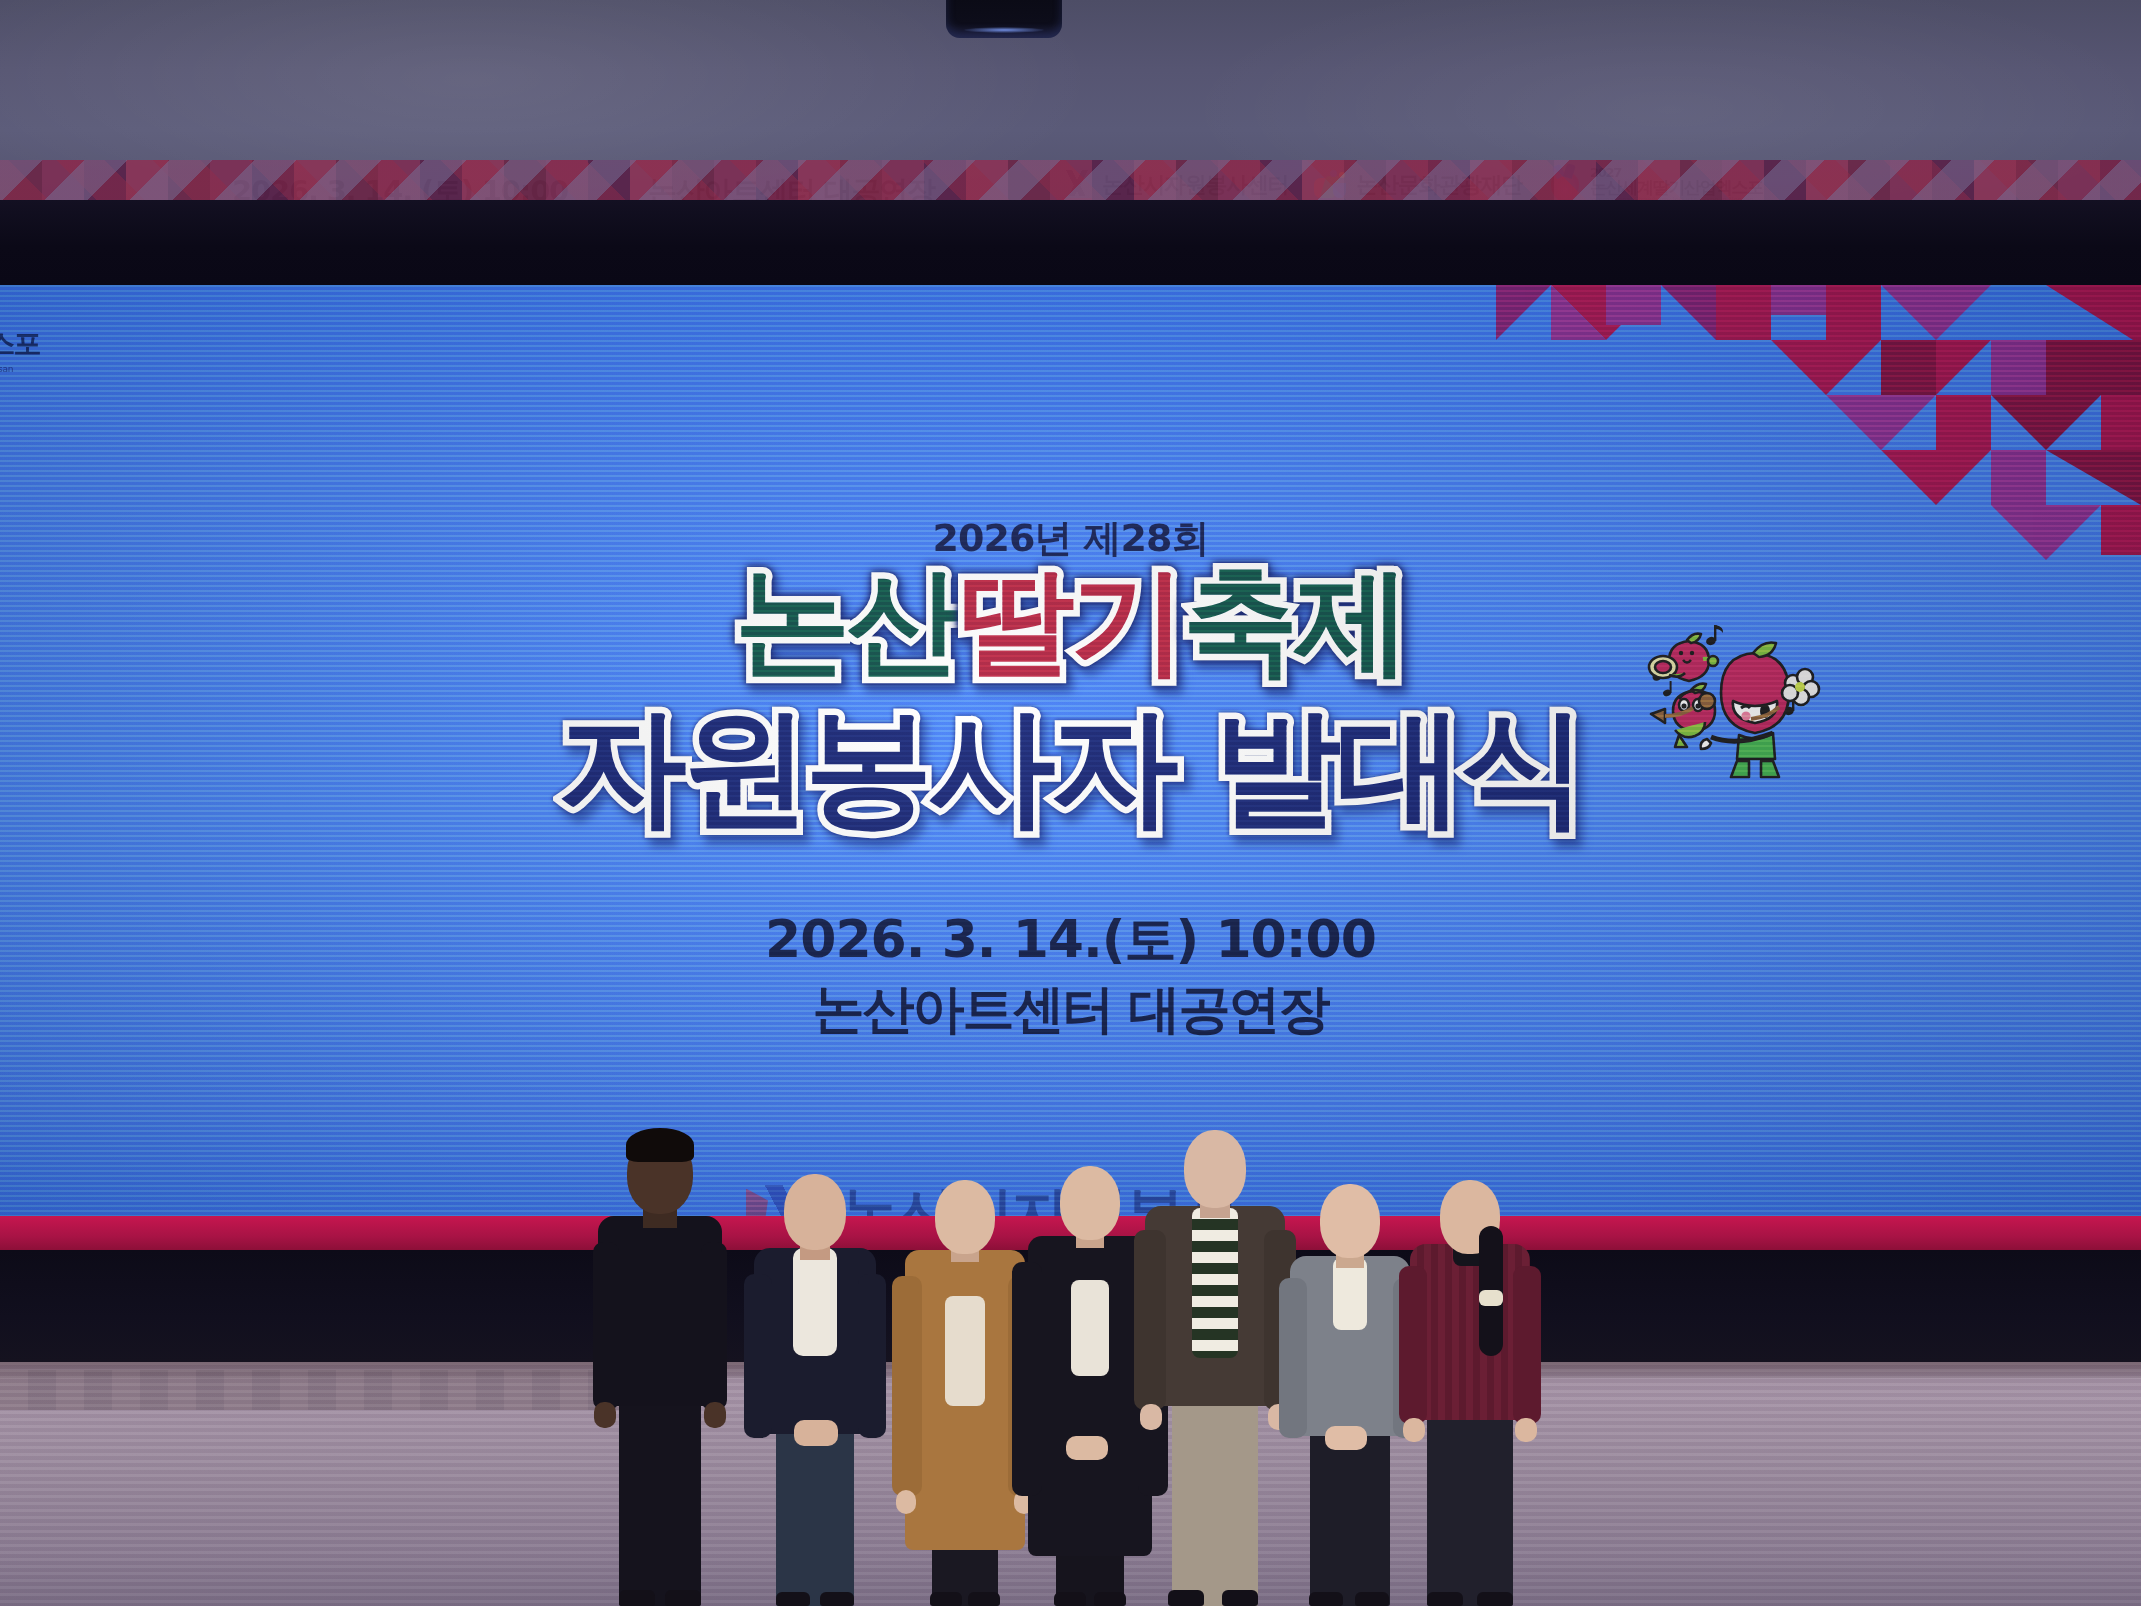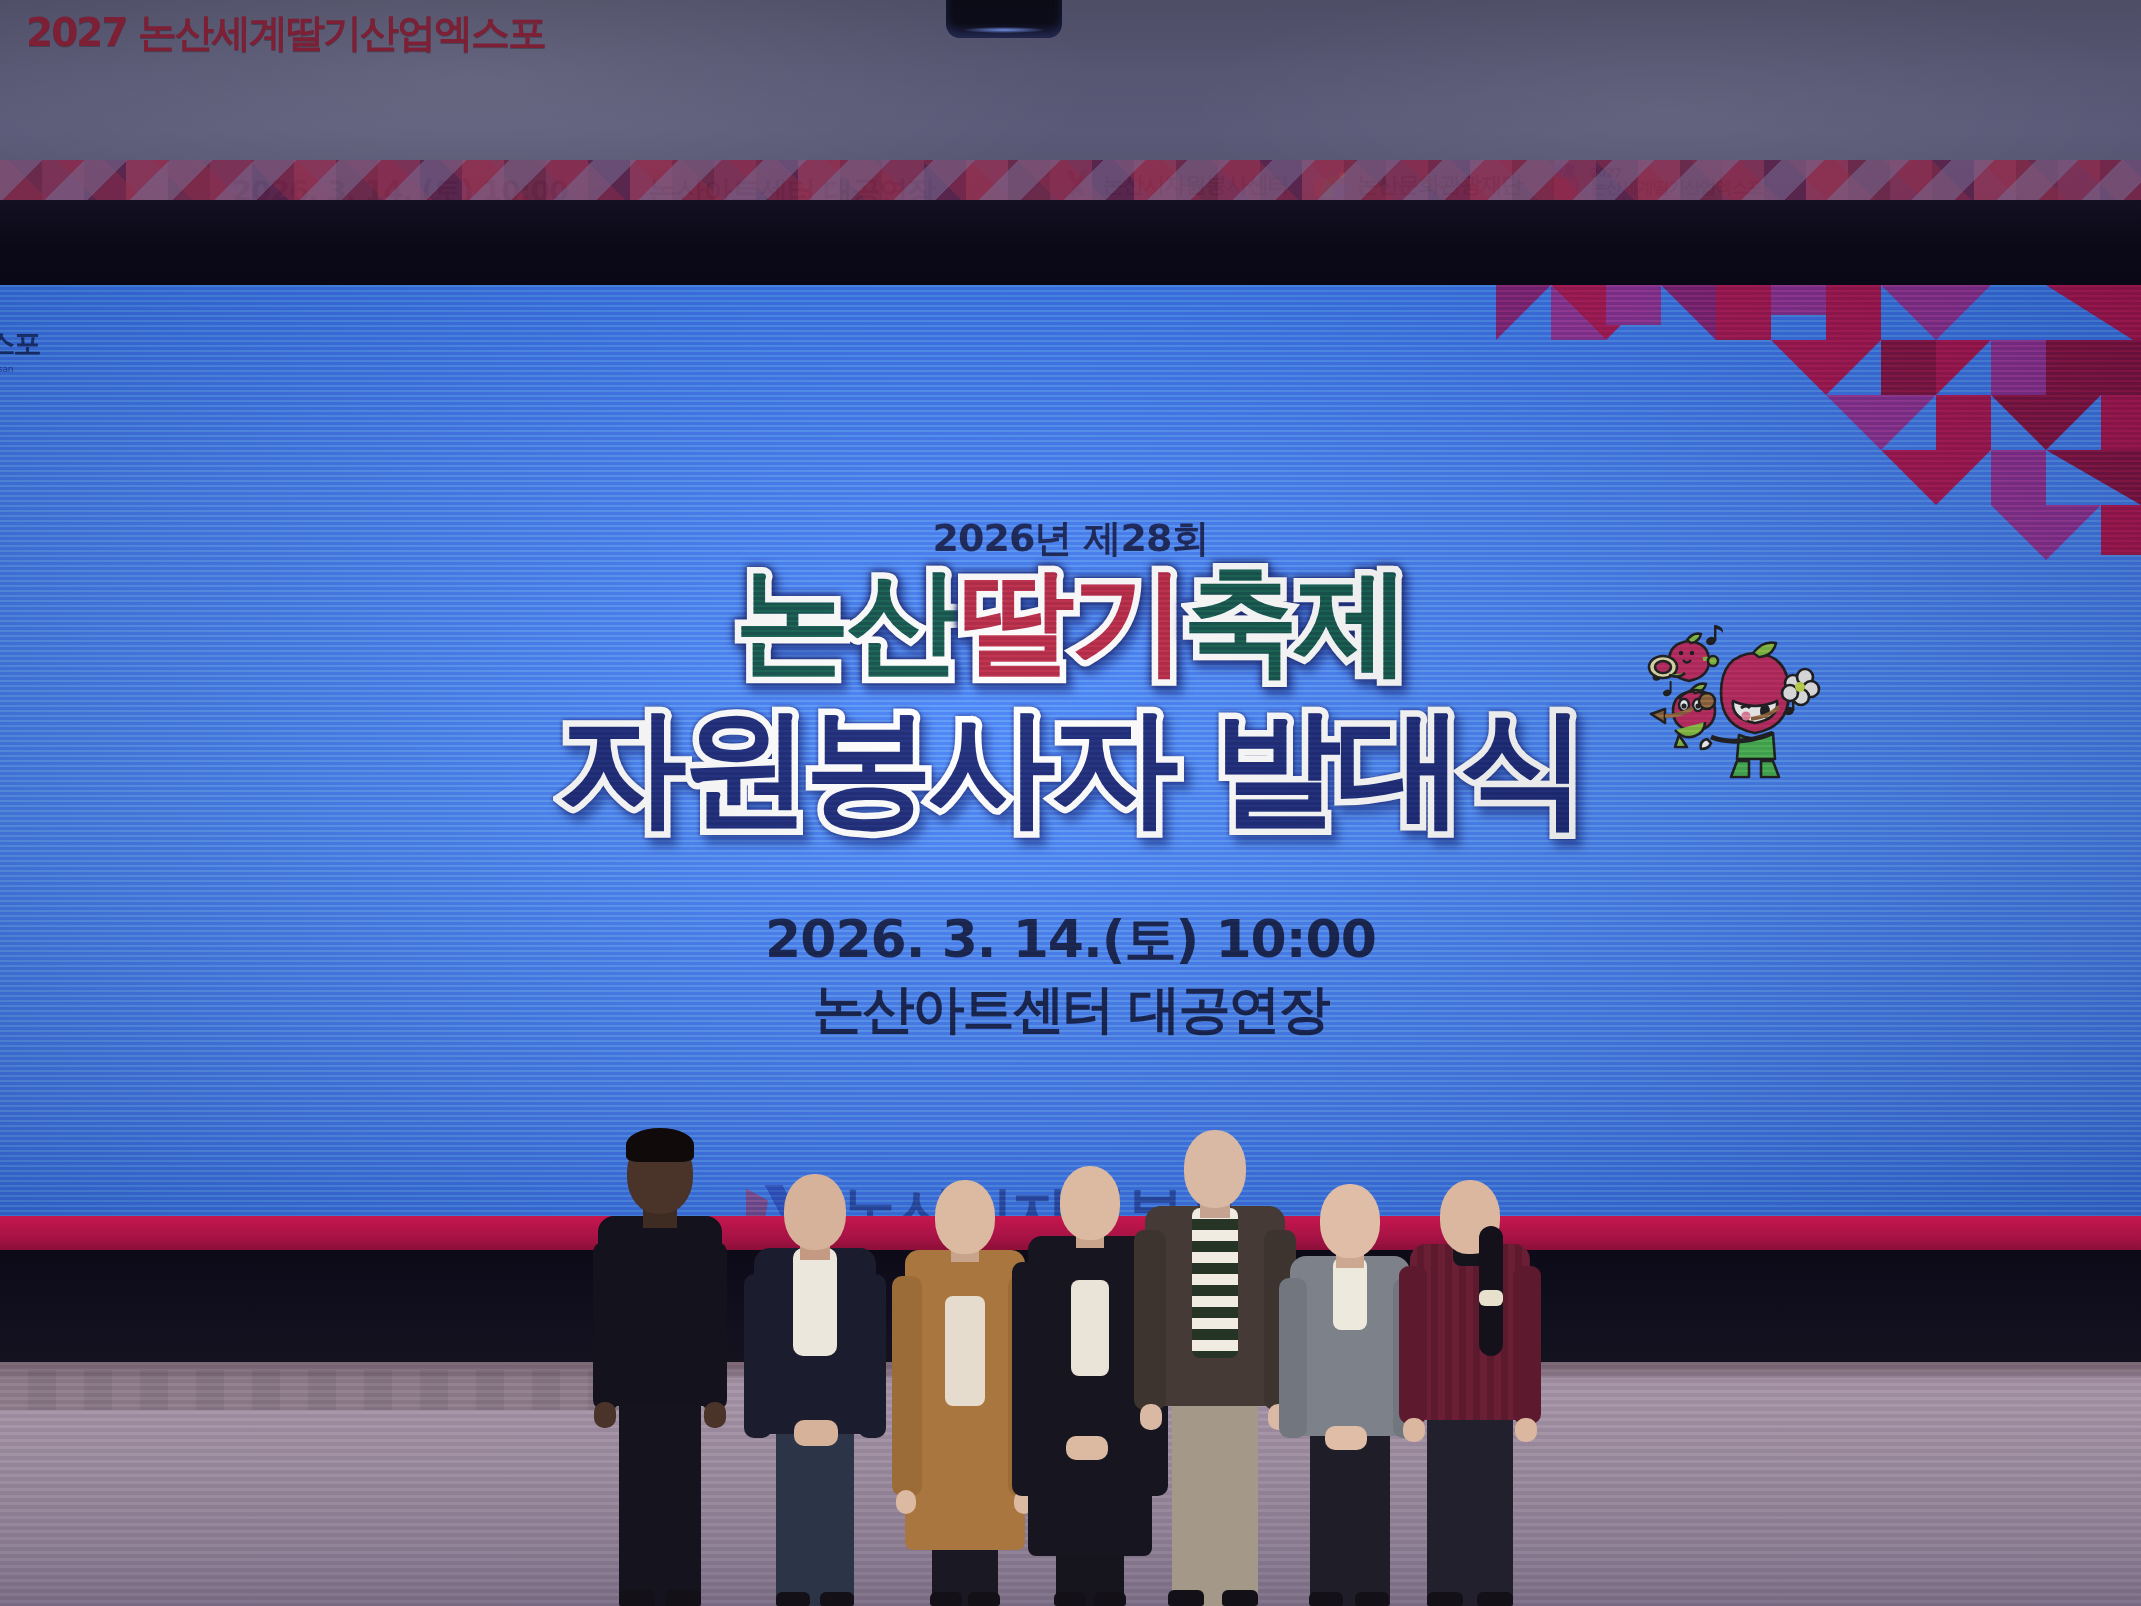--- a/index.html
+++ b/index.html
@@ -252,21 +252,20 @@
   .shoe{ position:absolute; bottom:0; border-radius:6px 6px 3px 3px; background:#131018; }
 </style>
 </head>
 <body>
 
 <div id="stage">
 
   <div class="banner">
     <div class="banner-sheen"></div>
 
-    <div class="banner-line1">2027 논산세계딸기산업엑스포</div>
 
 
     <div class="banner-line3">2026. 3. 14. (토) 10:00</div>
     <div class="banner-venue">논산아트센터 대공연장</div>
 
     <div class="logo-row">
       <div class="logo-unit">
         <span class="logo-mark">
             <i class="lg-v"></i>
           </span>

